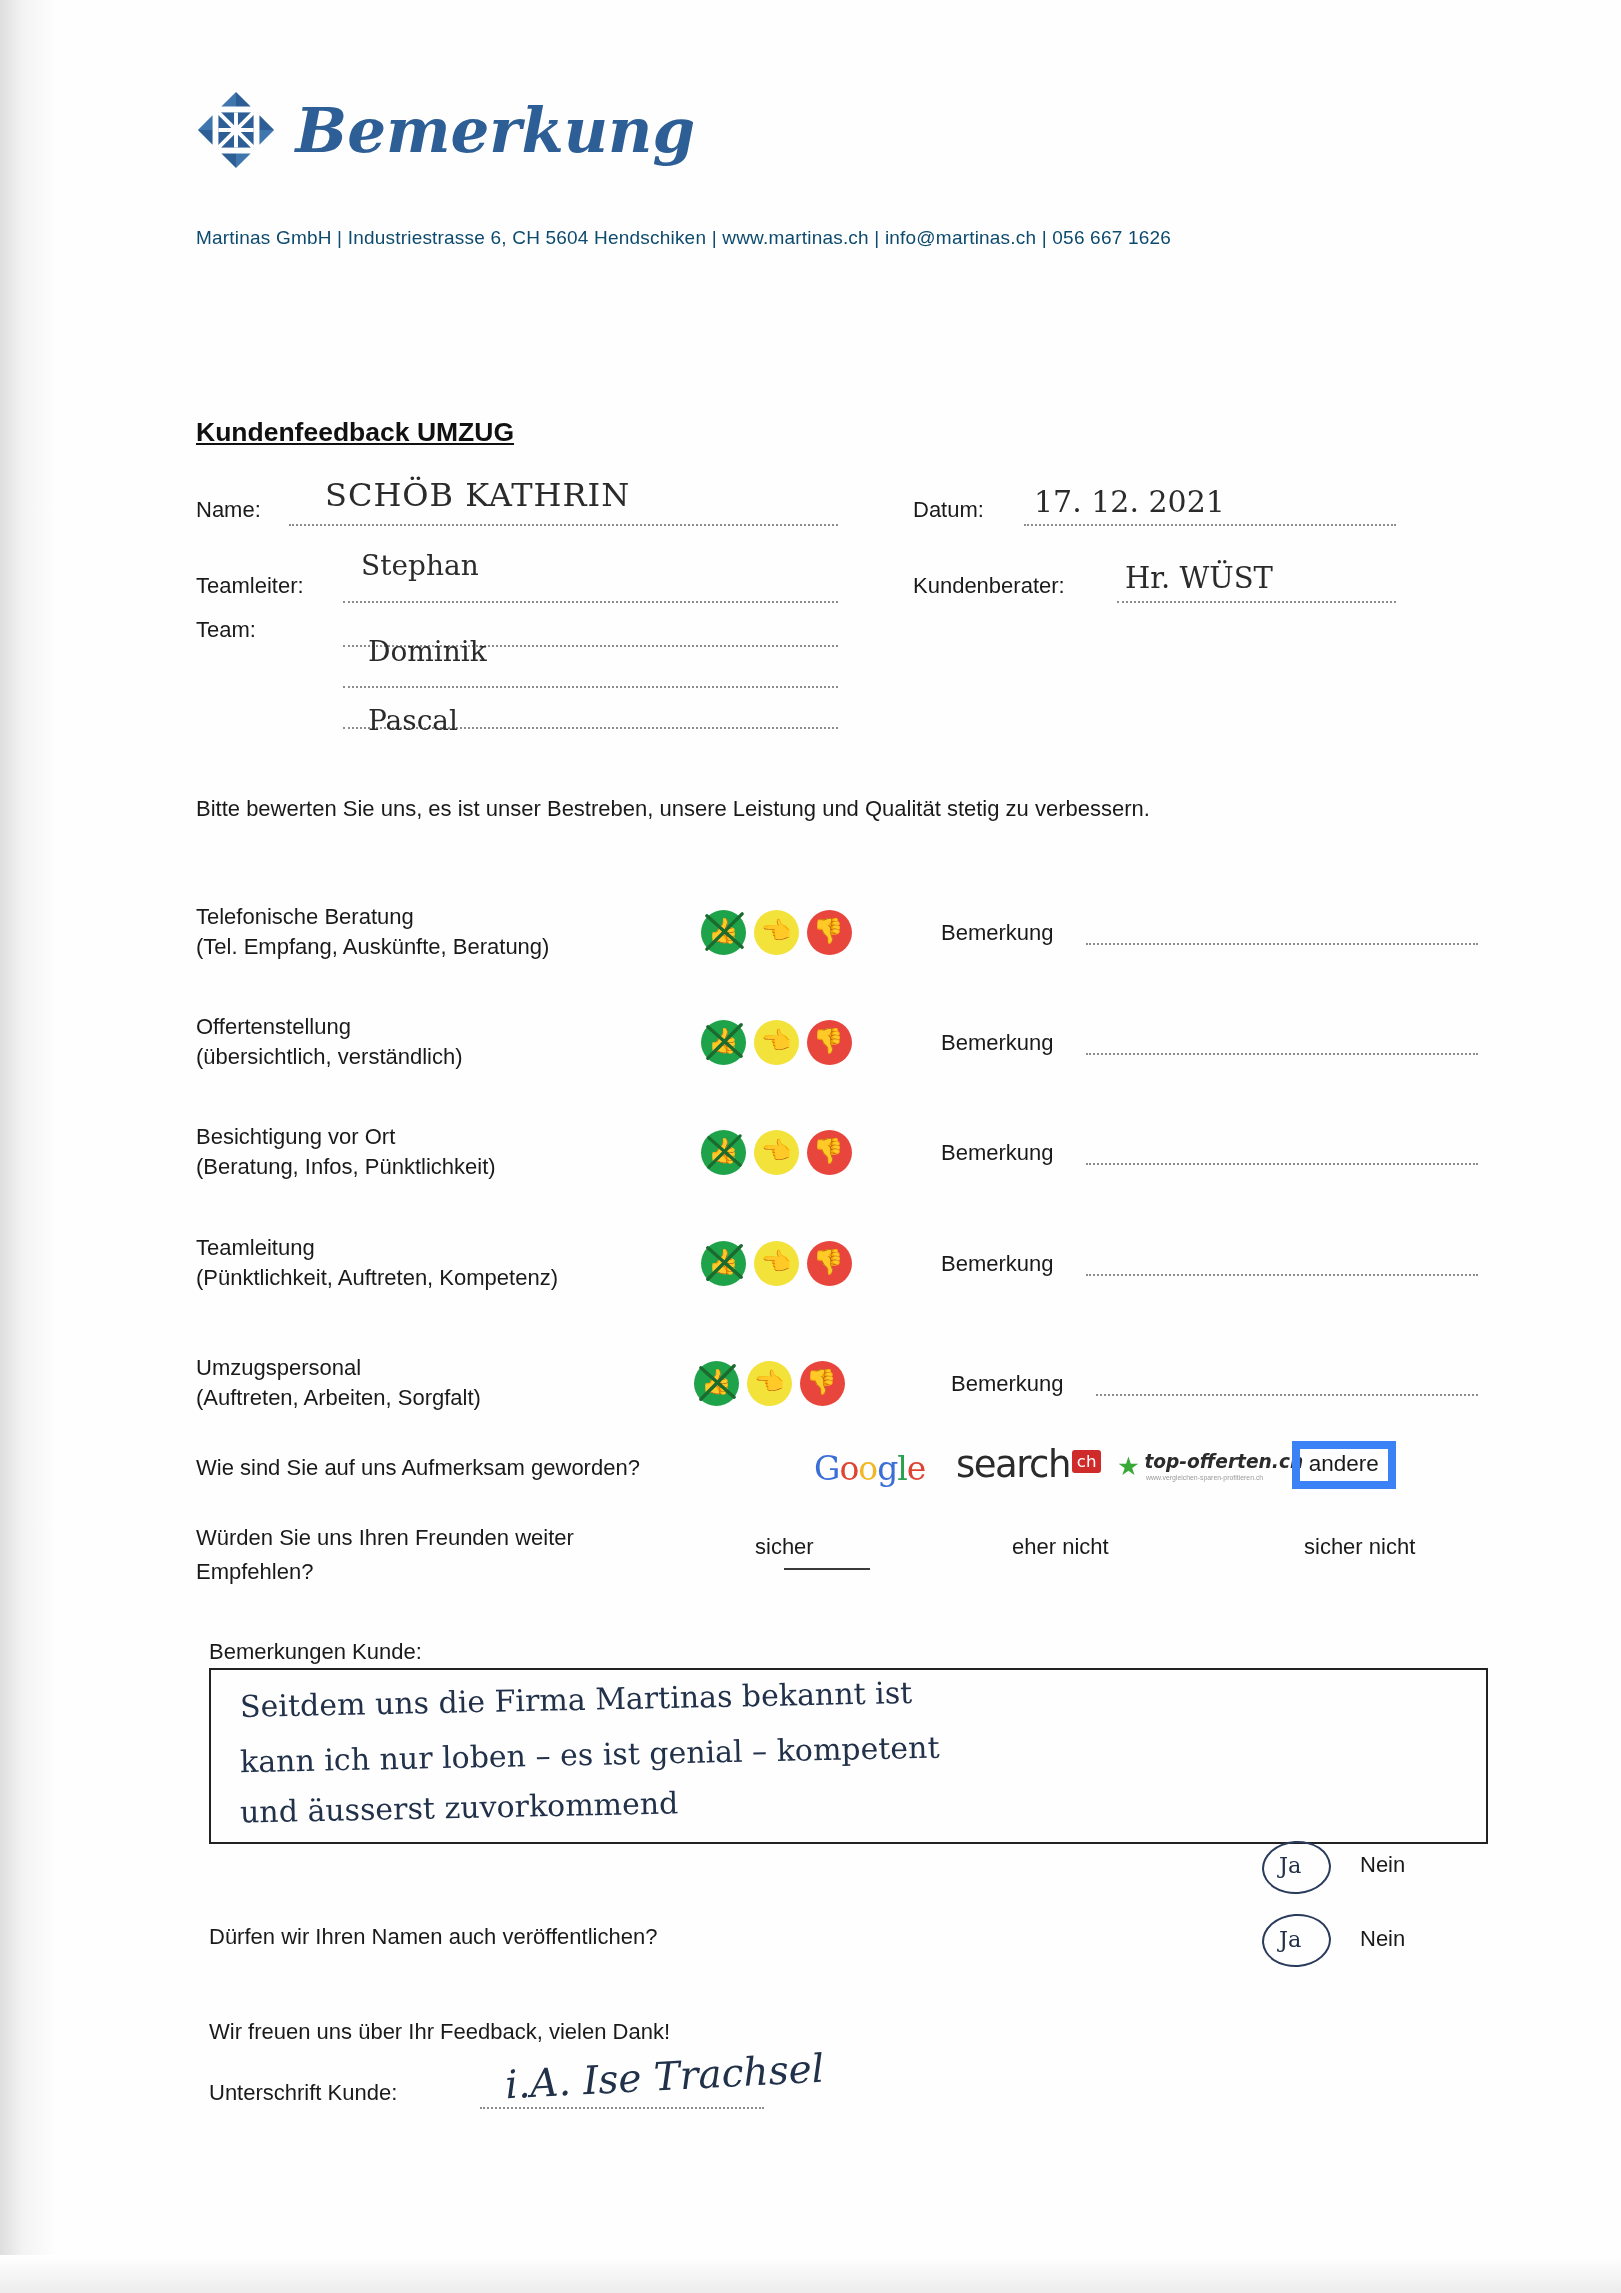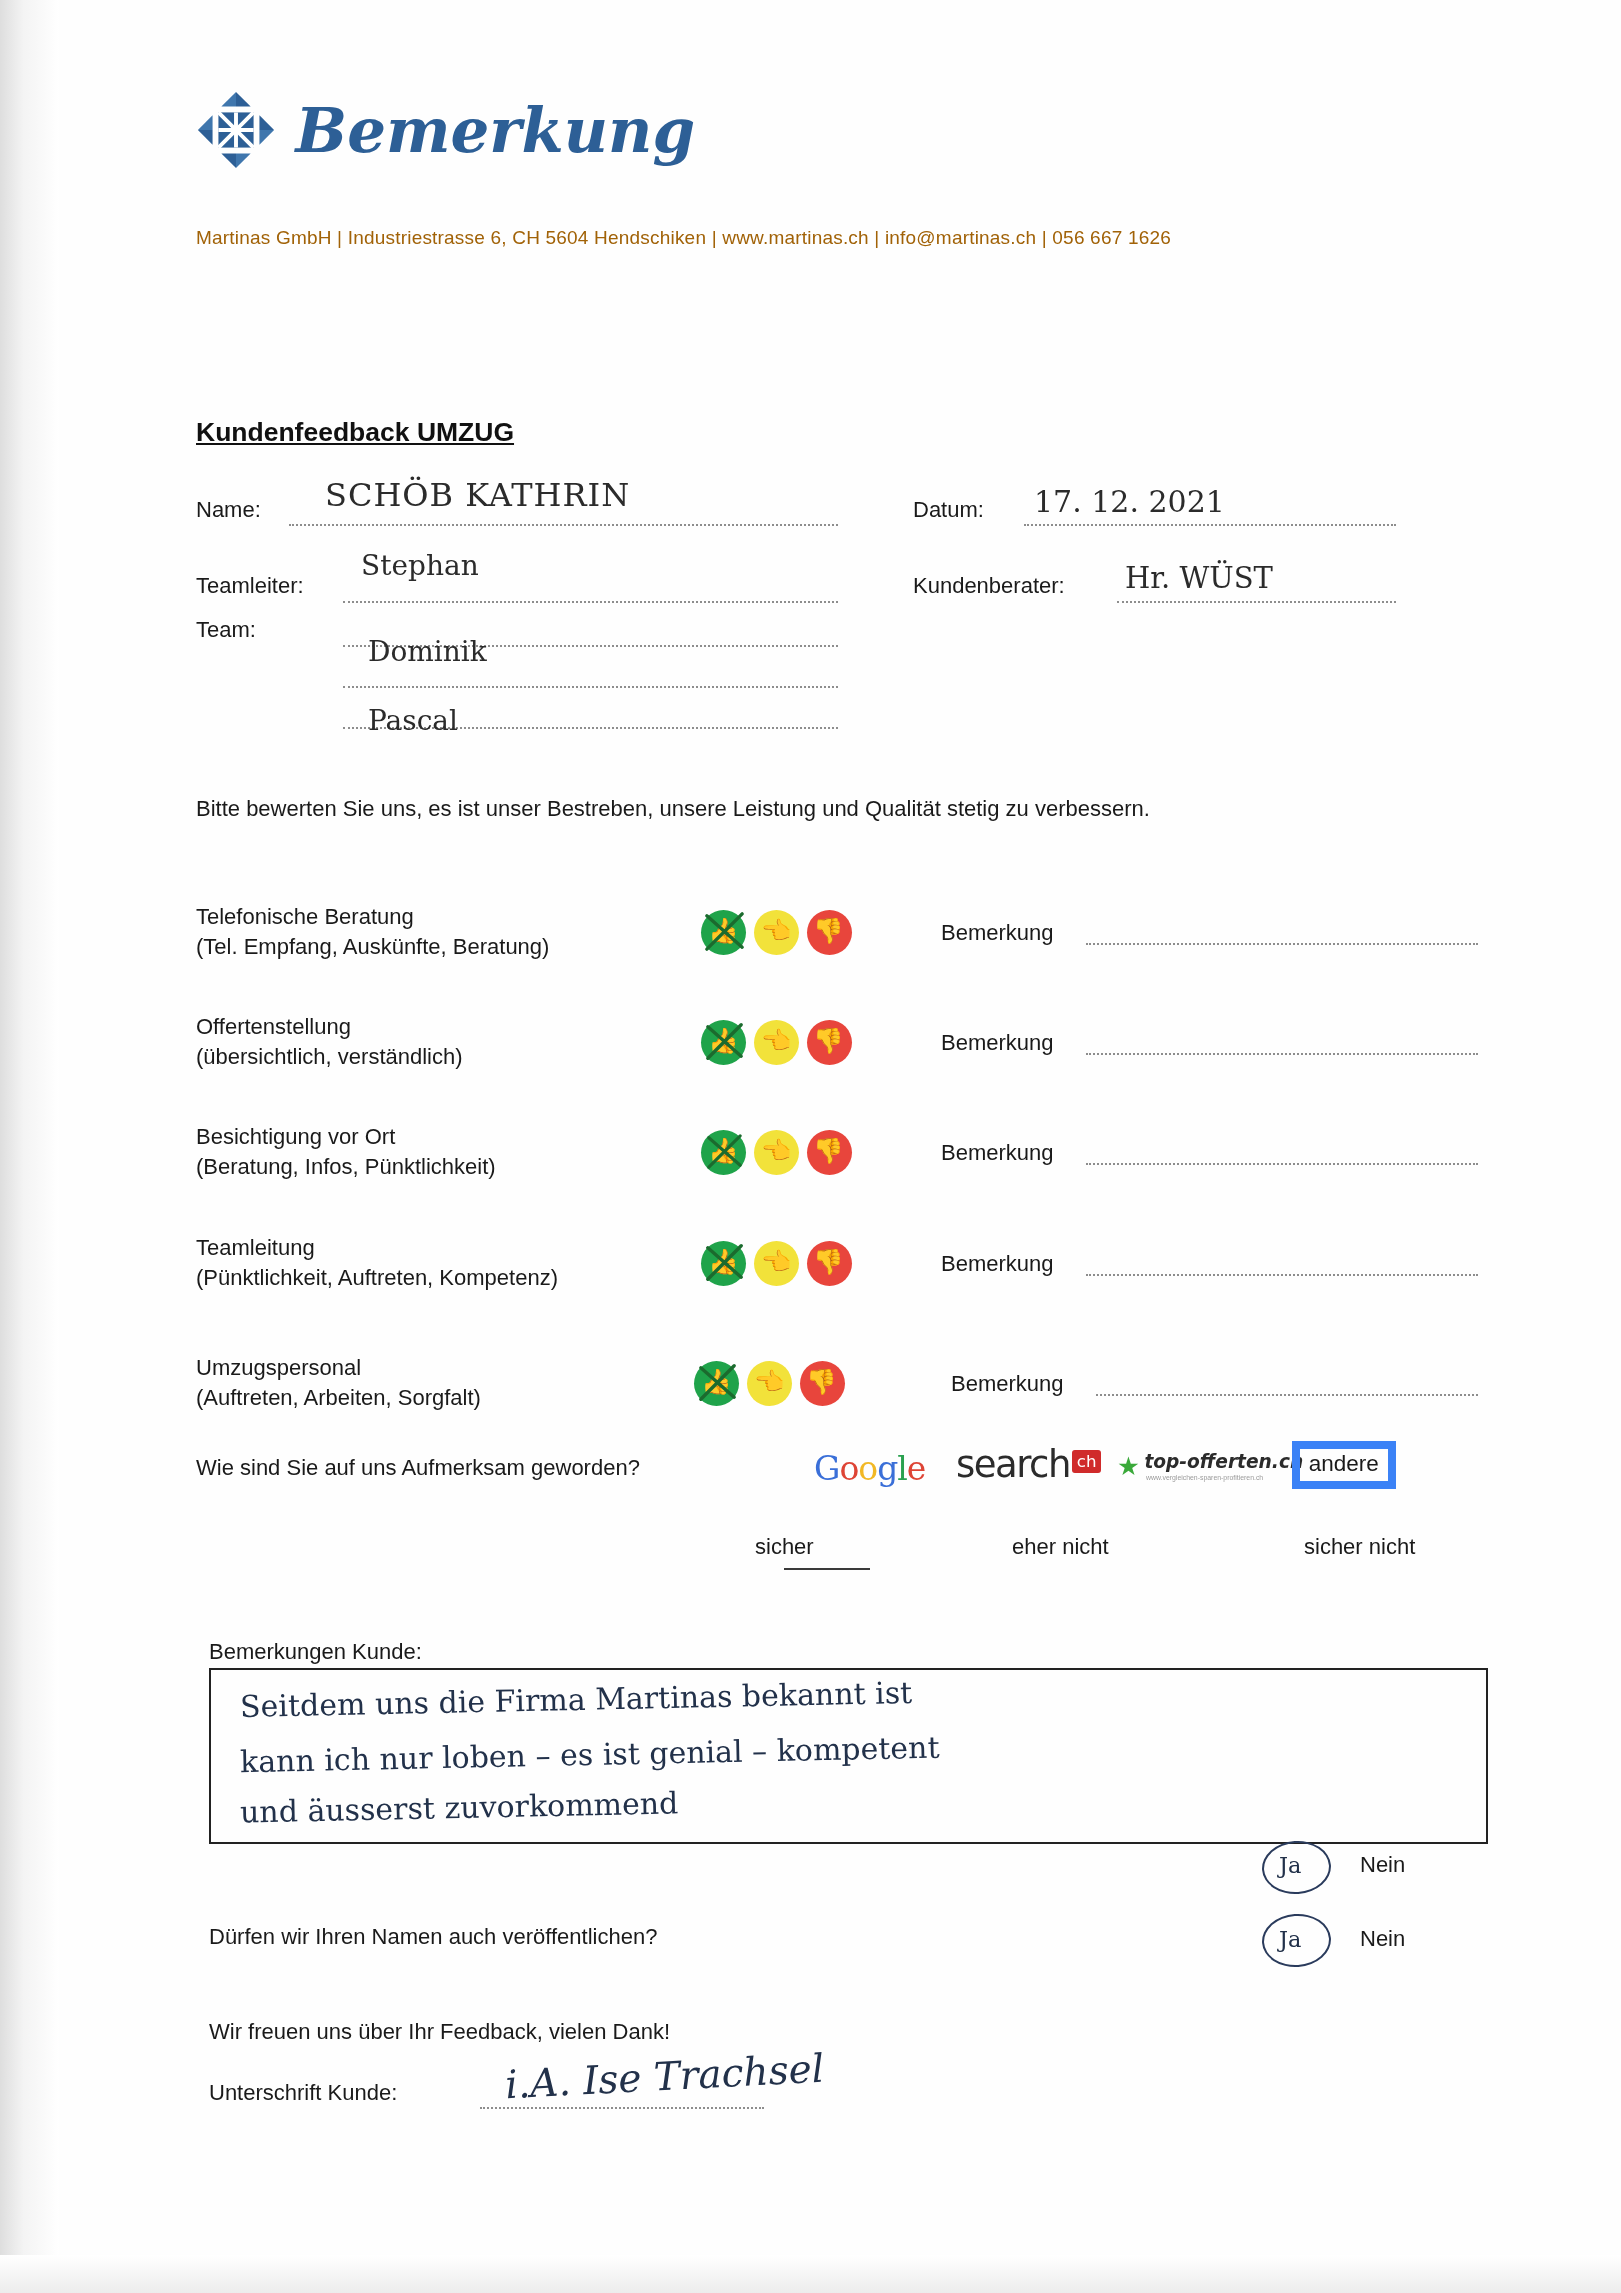--- a/index.html
+++ b/index.html
@@ -57,21 +57,21 @@
     color: #2d5f96;
     letter-spacing: 0px;
     margin-left: 17.6px;
   }
   .header-line {
     position: absolute;
     left: 196px;
     top: 227px;
     width: 1318px;
     font-size: 19px;
-    color: #a16207;
+    color: #0c4a6e;
     letter-spacing: 0.2px;
     white-space: nowrap;
   }
 
   
   .title {
     position: absolute;
     left: 196px;
     top: 417px;
     font-size: 26.5px;
@@ -541,20 +541,24 @@
   </div>
 
   <div class="brand-top">
     <span class="star">★</span>
     <span class="tt">top-offerten.ch</span>
     <span class="sub">www.vergleichen-sparen-profitieren.ch</span>
   </div>
 
   <div class="andere-box">andere</div>
 
+  <div class="q-recommend">
+    <div>Würden Sie uns Ihren Freunden weiter</div>
+    <div>Empfehlen?</div>
+  </div>
   <div class="opt" style="left:755px; top:1534px;">sicher</div>
   <div class="opt-underline" style="left:784px; top:1568px; width:86px;"></div>
   <div class="opt" style="left:1012px; top:1534px;">eher nicht</div>
   <div class="opt" style="left:1304px; top:1534px;">sicher nicht</div>
 
   <div class="bem-kunde-label">Bemerkungen Kunde:</div>
   <div class="comment-box"></div>
   <div class="comment-hand" style="left:240px; top:1682px;">Seitdem uns die Firma Martinas bekannt ist</div>
   <div class="comment-hand" style="left:240px; top:1737px;">kann ich nur loben – es ist genial – kompetent</div>
   <div class="comment-hand" style="left:240px; top:1790px;">und äusserst zuvorkommend</div>

